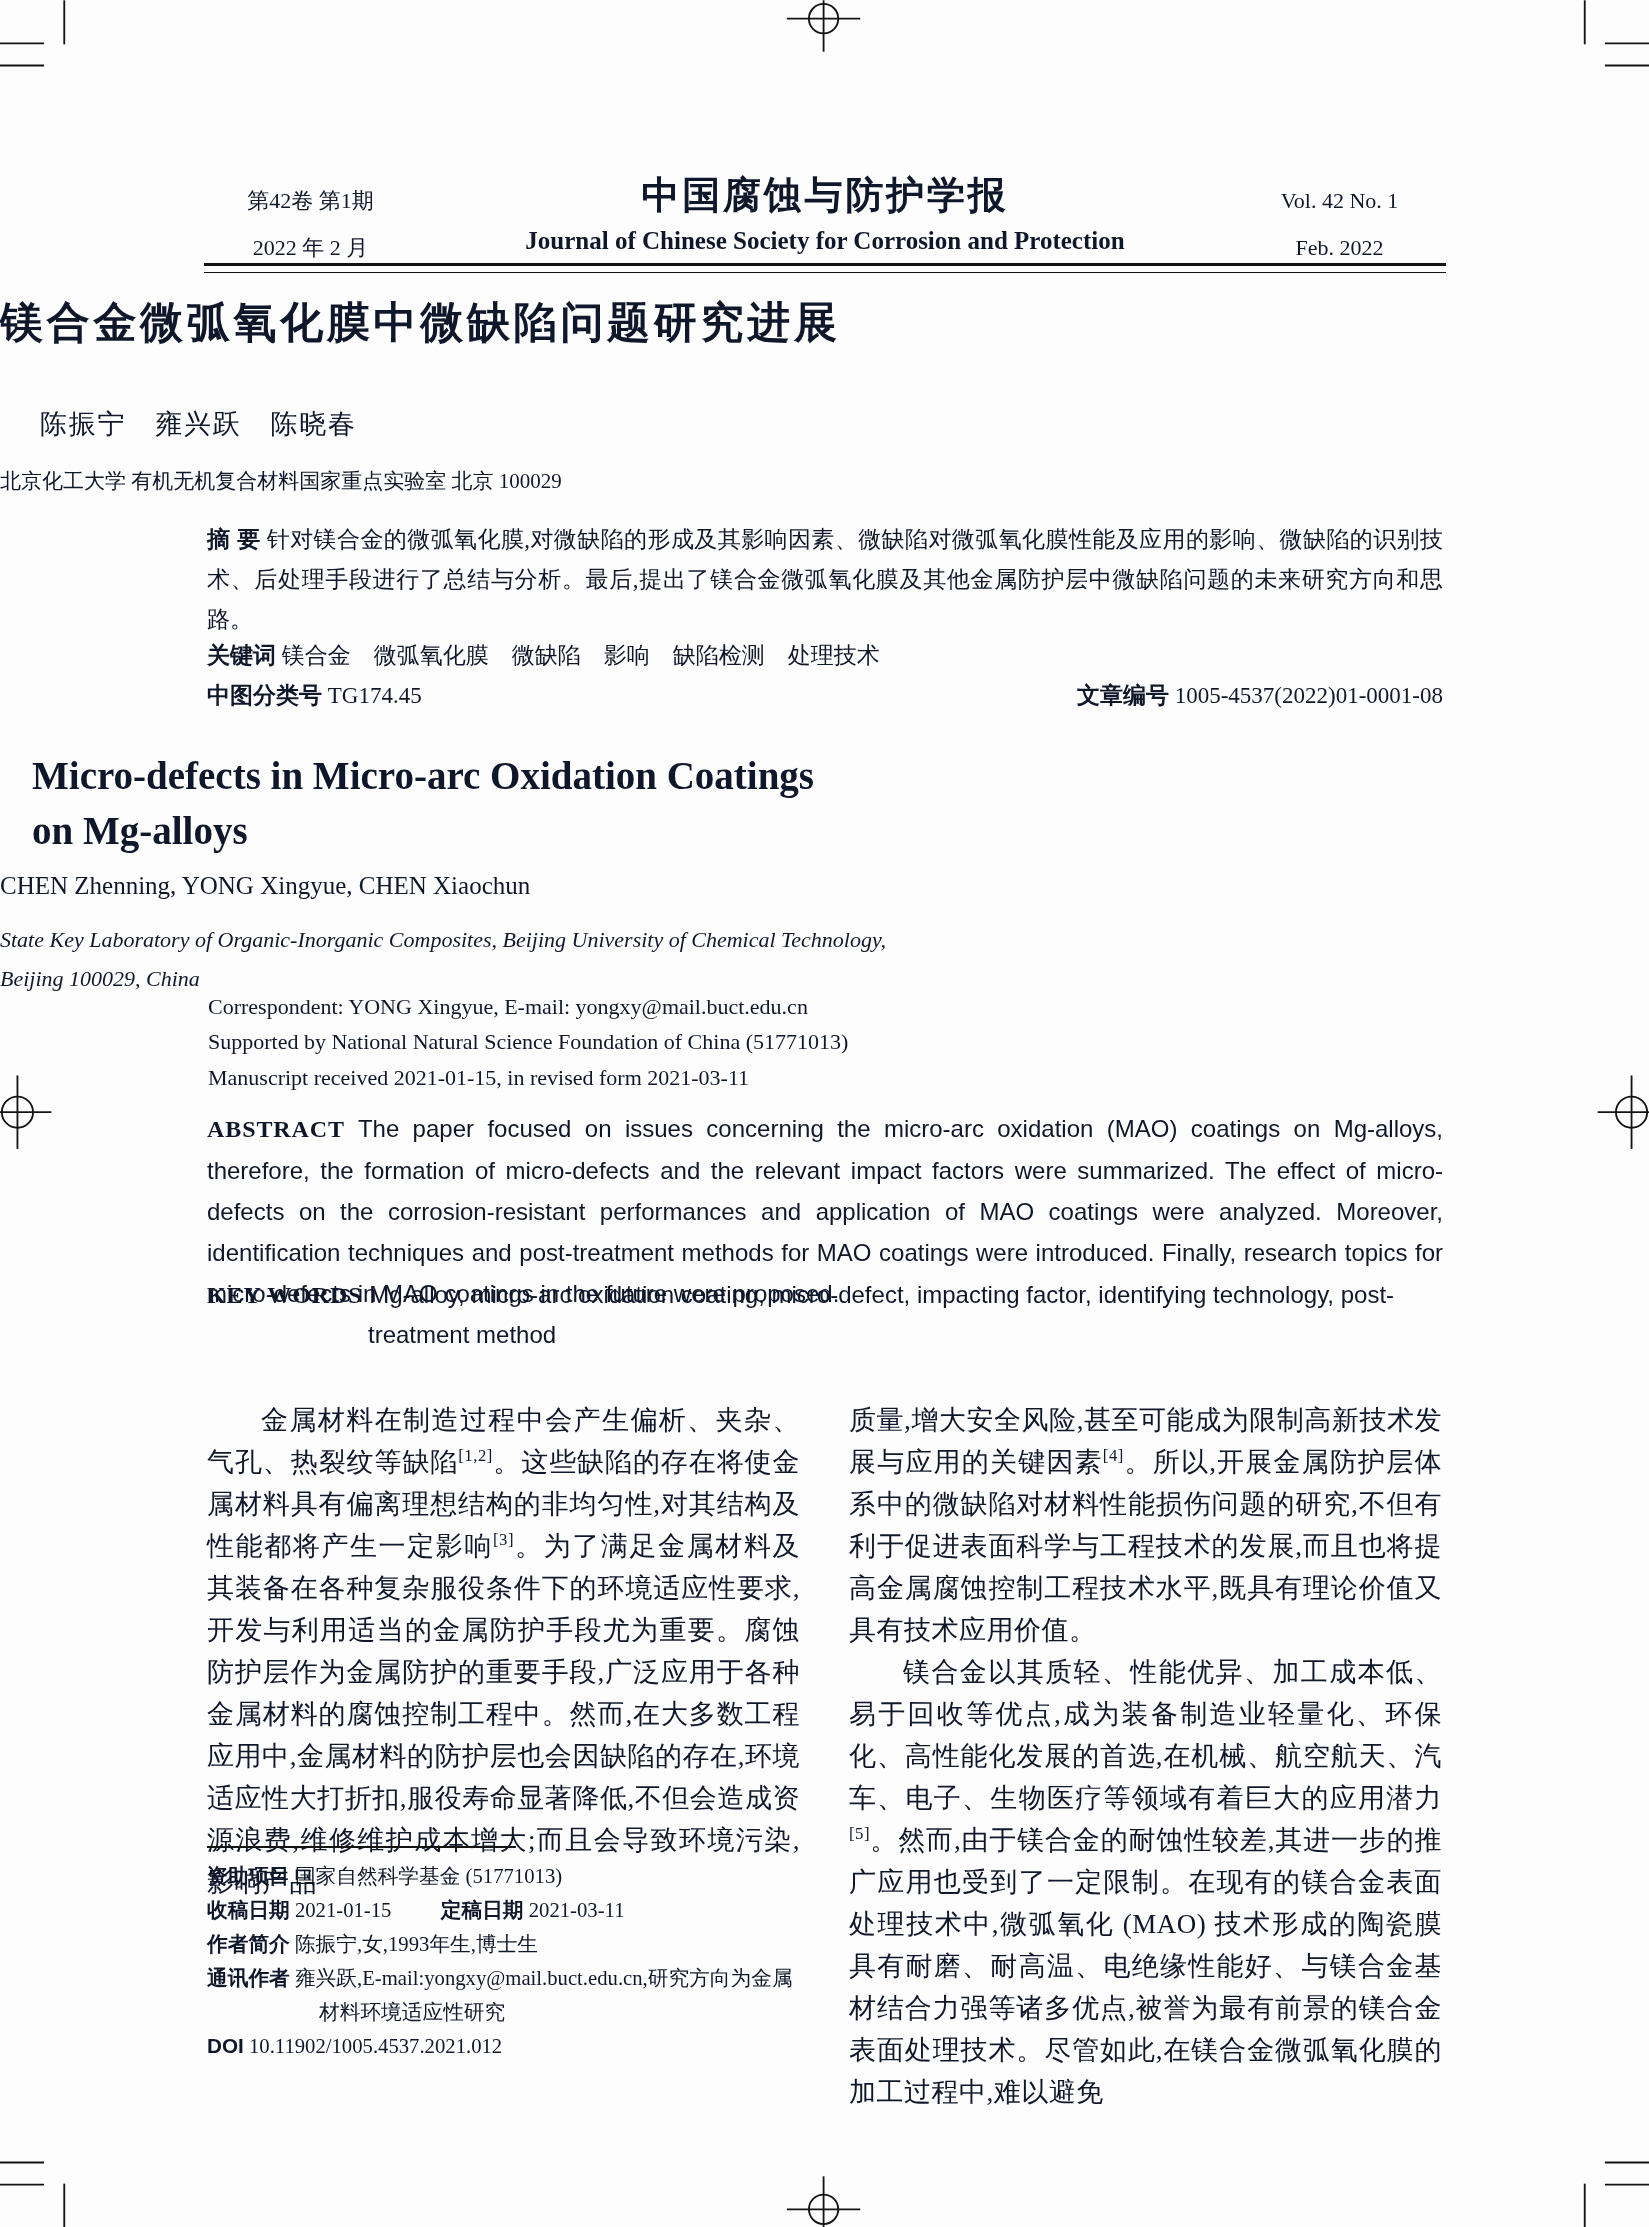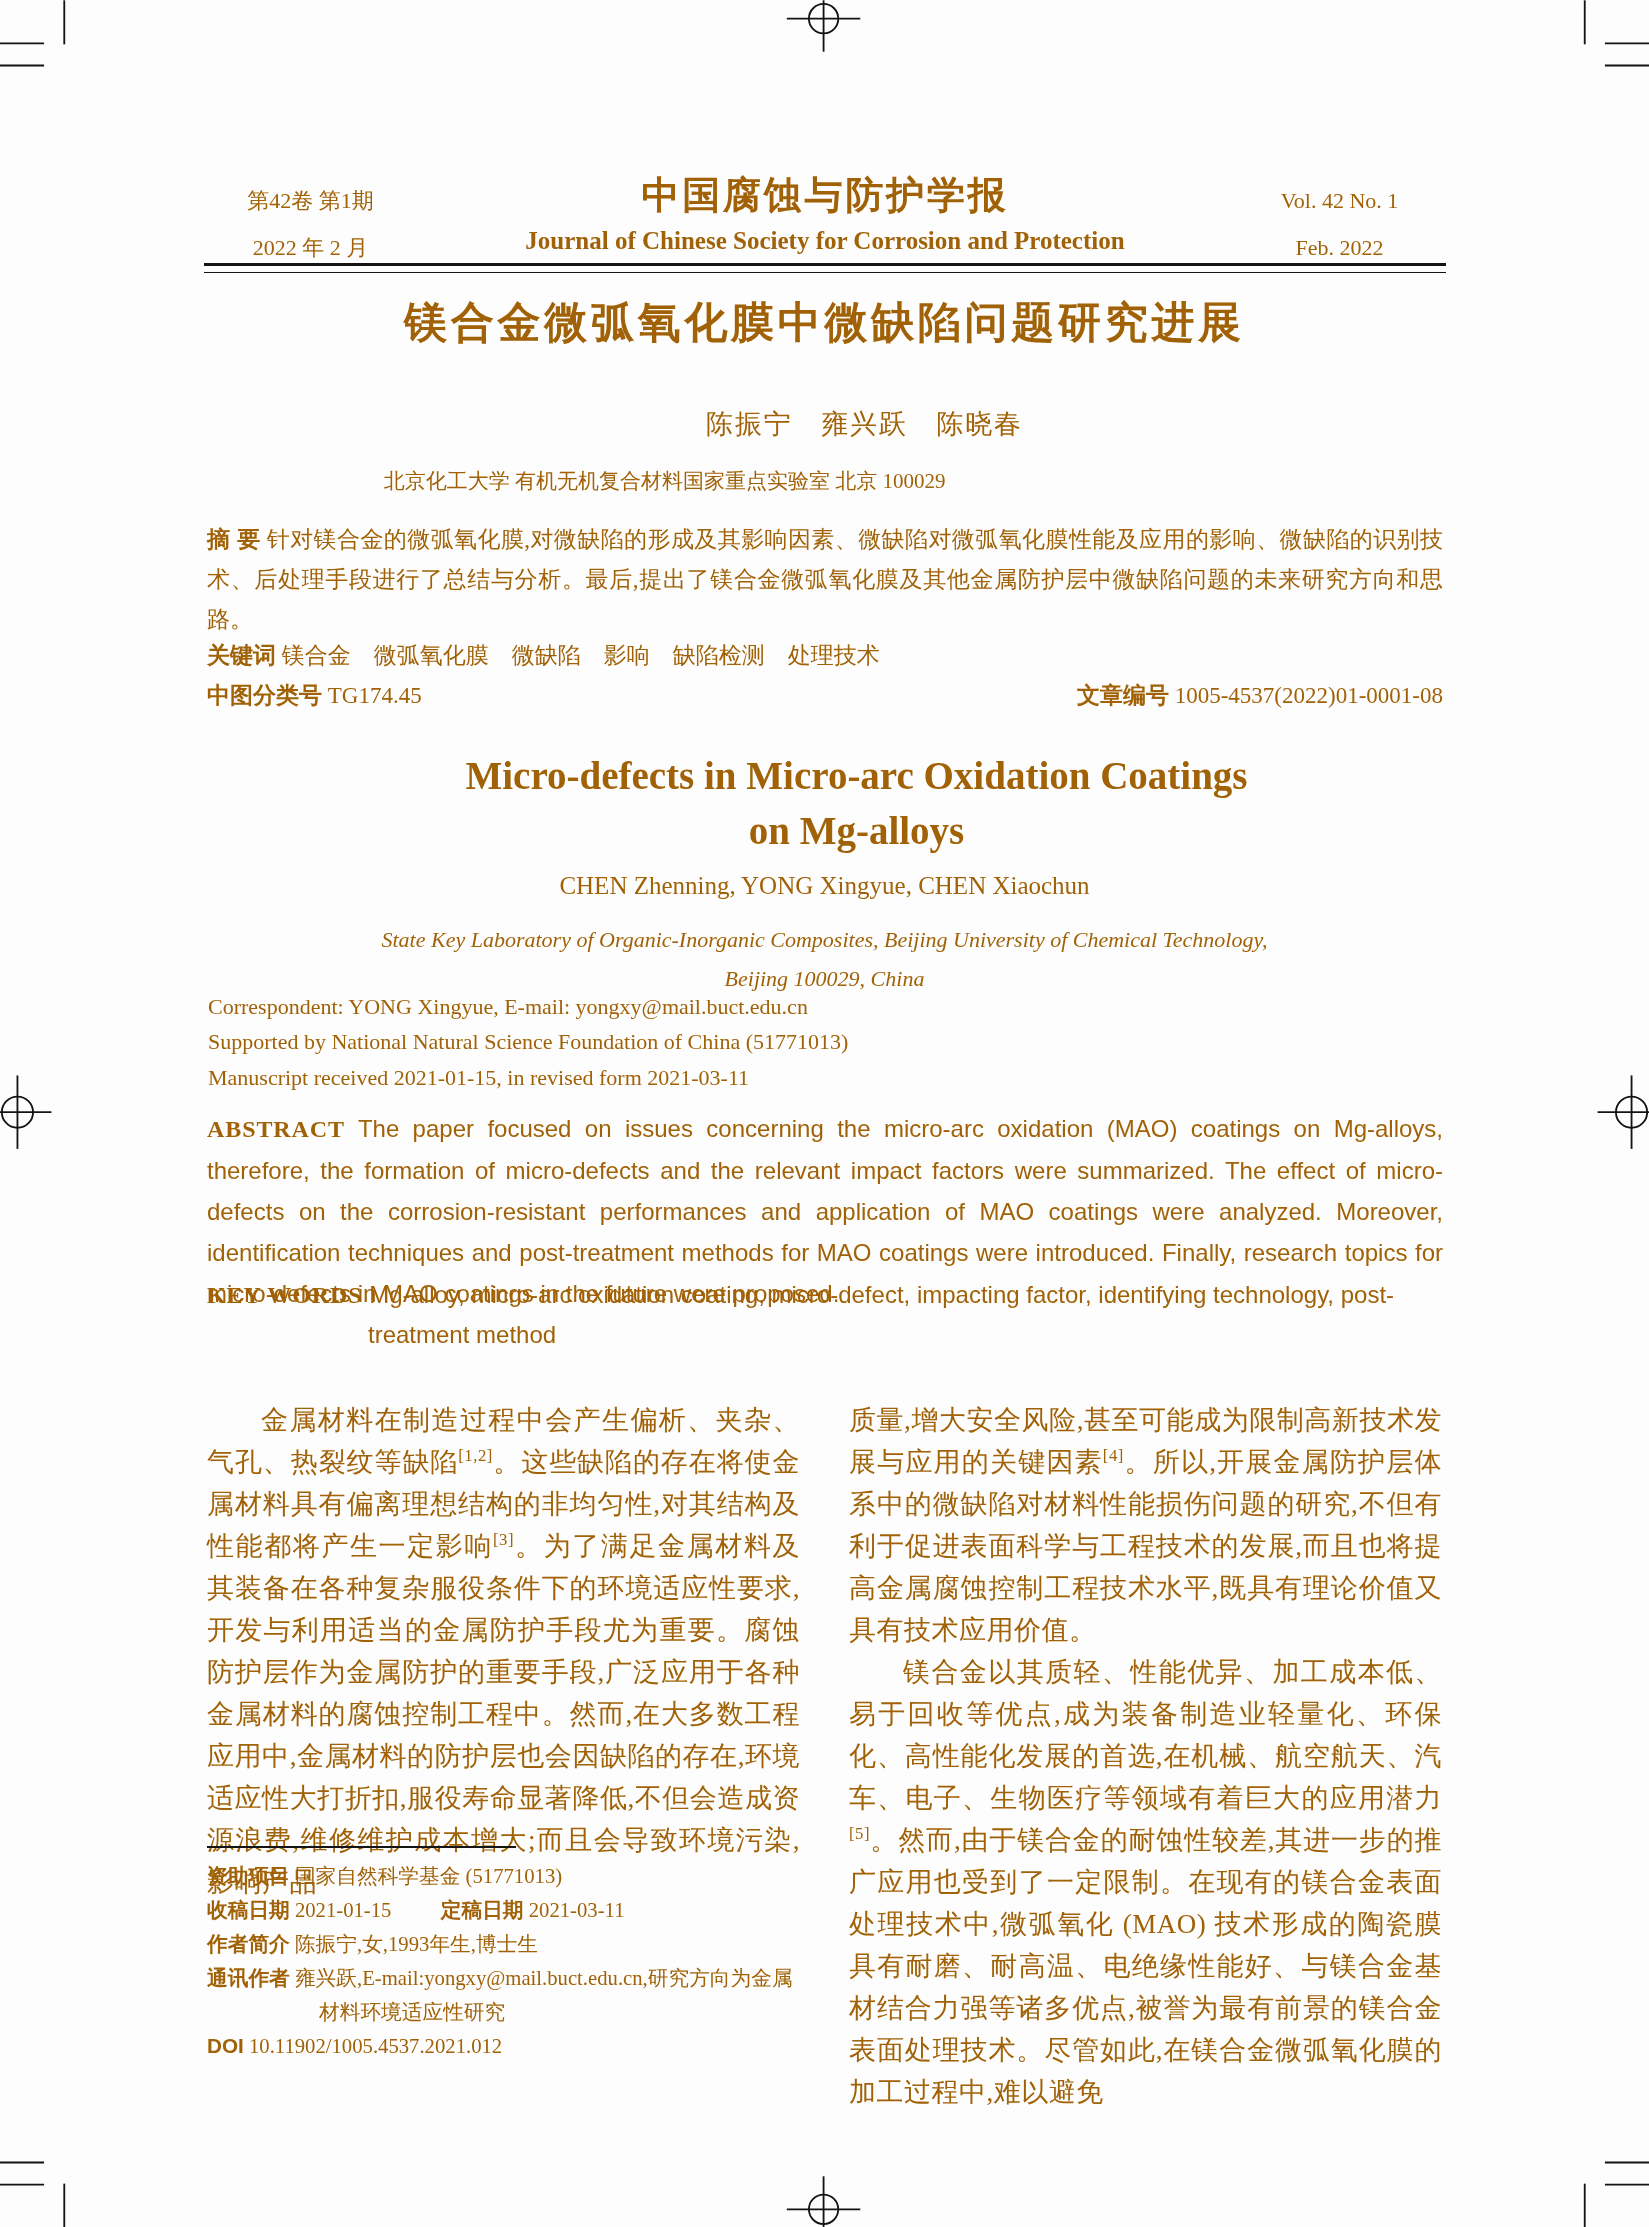--- a/index.html
+++ b/index.html
@@ -1,25 +1,25 @@
 <!DOCTYPE html>
 <html style="font-size:14.7px"><head>
 <meta charset="utf-8">
 <style>
   html,body{margin:0;padding:0;}
   .page{
     position:relative;
     width:1649px;height:2228px;
     background:#fdfdfd;
-    color:#a16207;
+    color:#0f172a;
     font-family:"Liberation Serif", serif;
     overflow:hidden;
   }
   .abs{position:absolute;}
-  .center{text-align:center;}
+  .center{}
   .marks{position:absolute;left:0;top:0;pointer-events:none;}
 
   
   .header{left:207px;top:171px;width:1236px;display:flex;}
   .header .hcol-side{width:207px;text-align:center;font-size:22px;line-height:47px;padding-top:5.5px;}
   .header .hcol-mid{flex:1;text-align:center;}
   .journal-cn{font-size:38px;font-weight:bold;letter-spacing:2.8px;line-height:48px;}
   .journal-en{font-size:25px;font-weight:bold;line-height:44px;}
   .rule-double{left:204px;top:263px;width:1242px;height:5.5px;border-top:3.7px solid #141414;border-bottom:1.8px solid #141414;}
 

